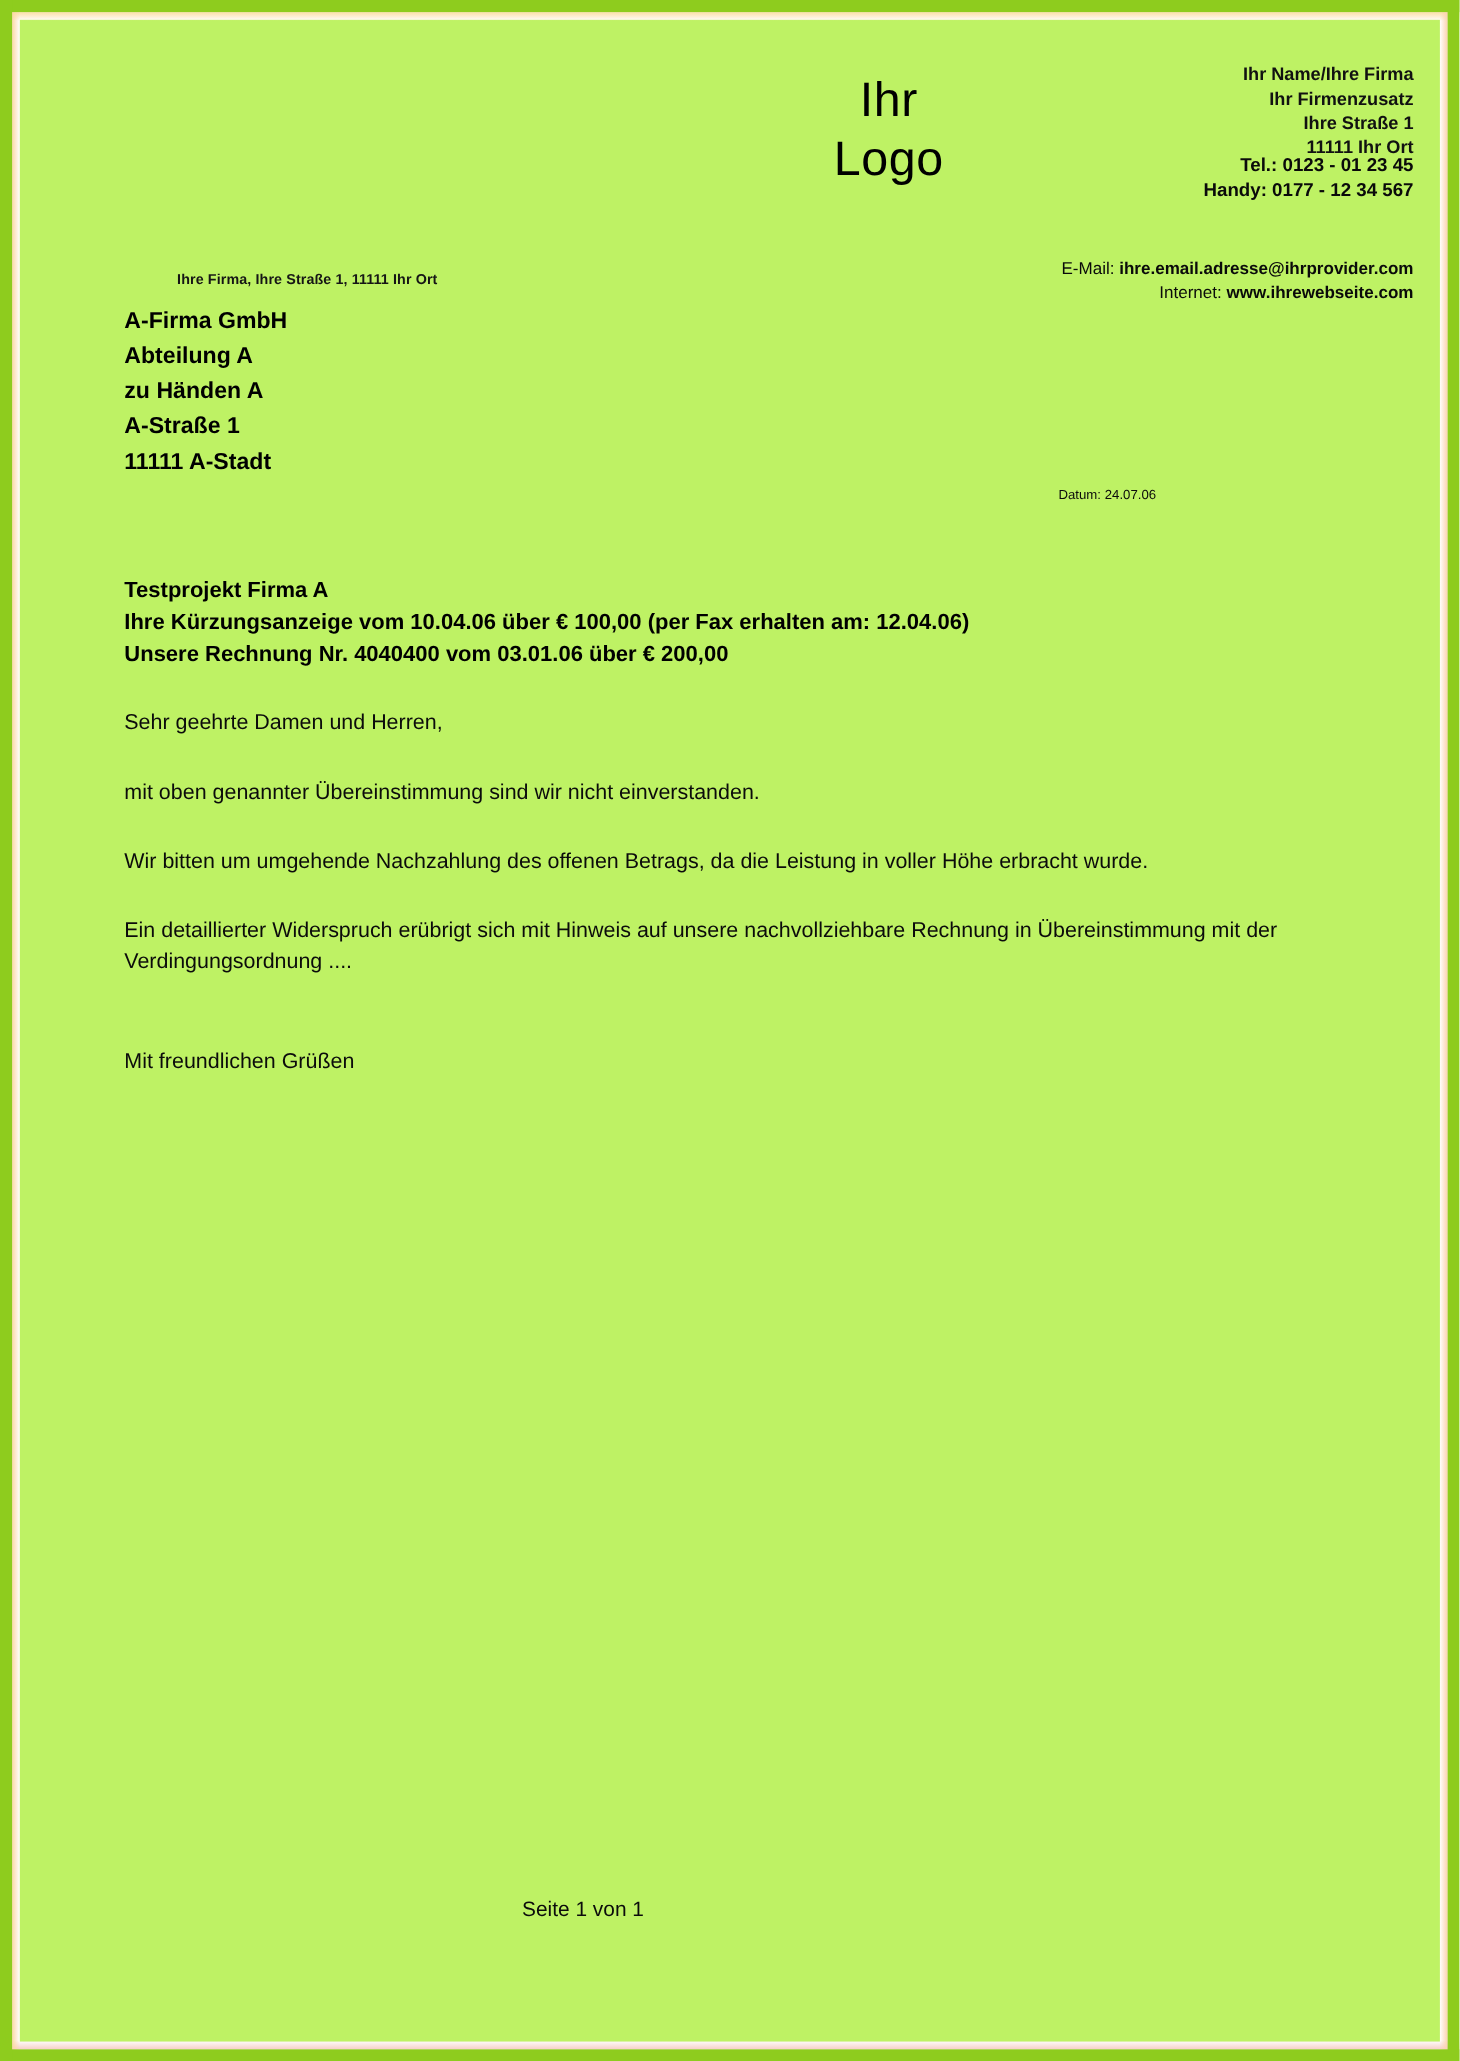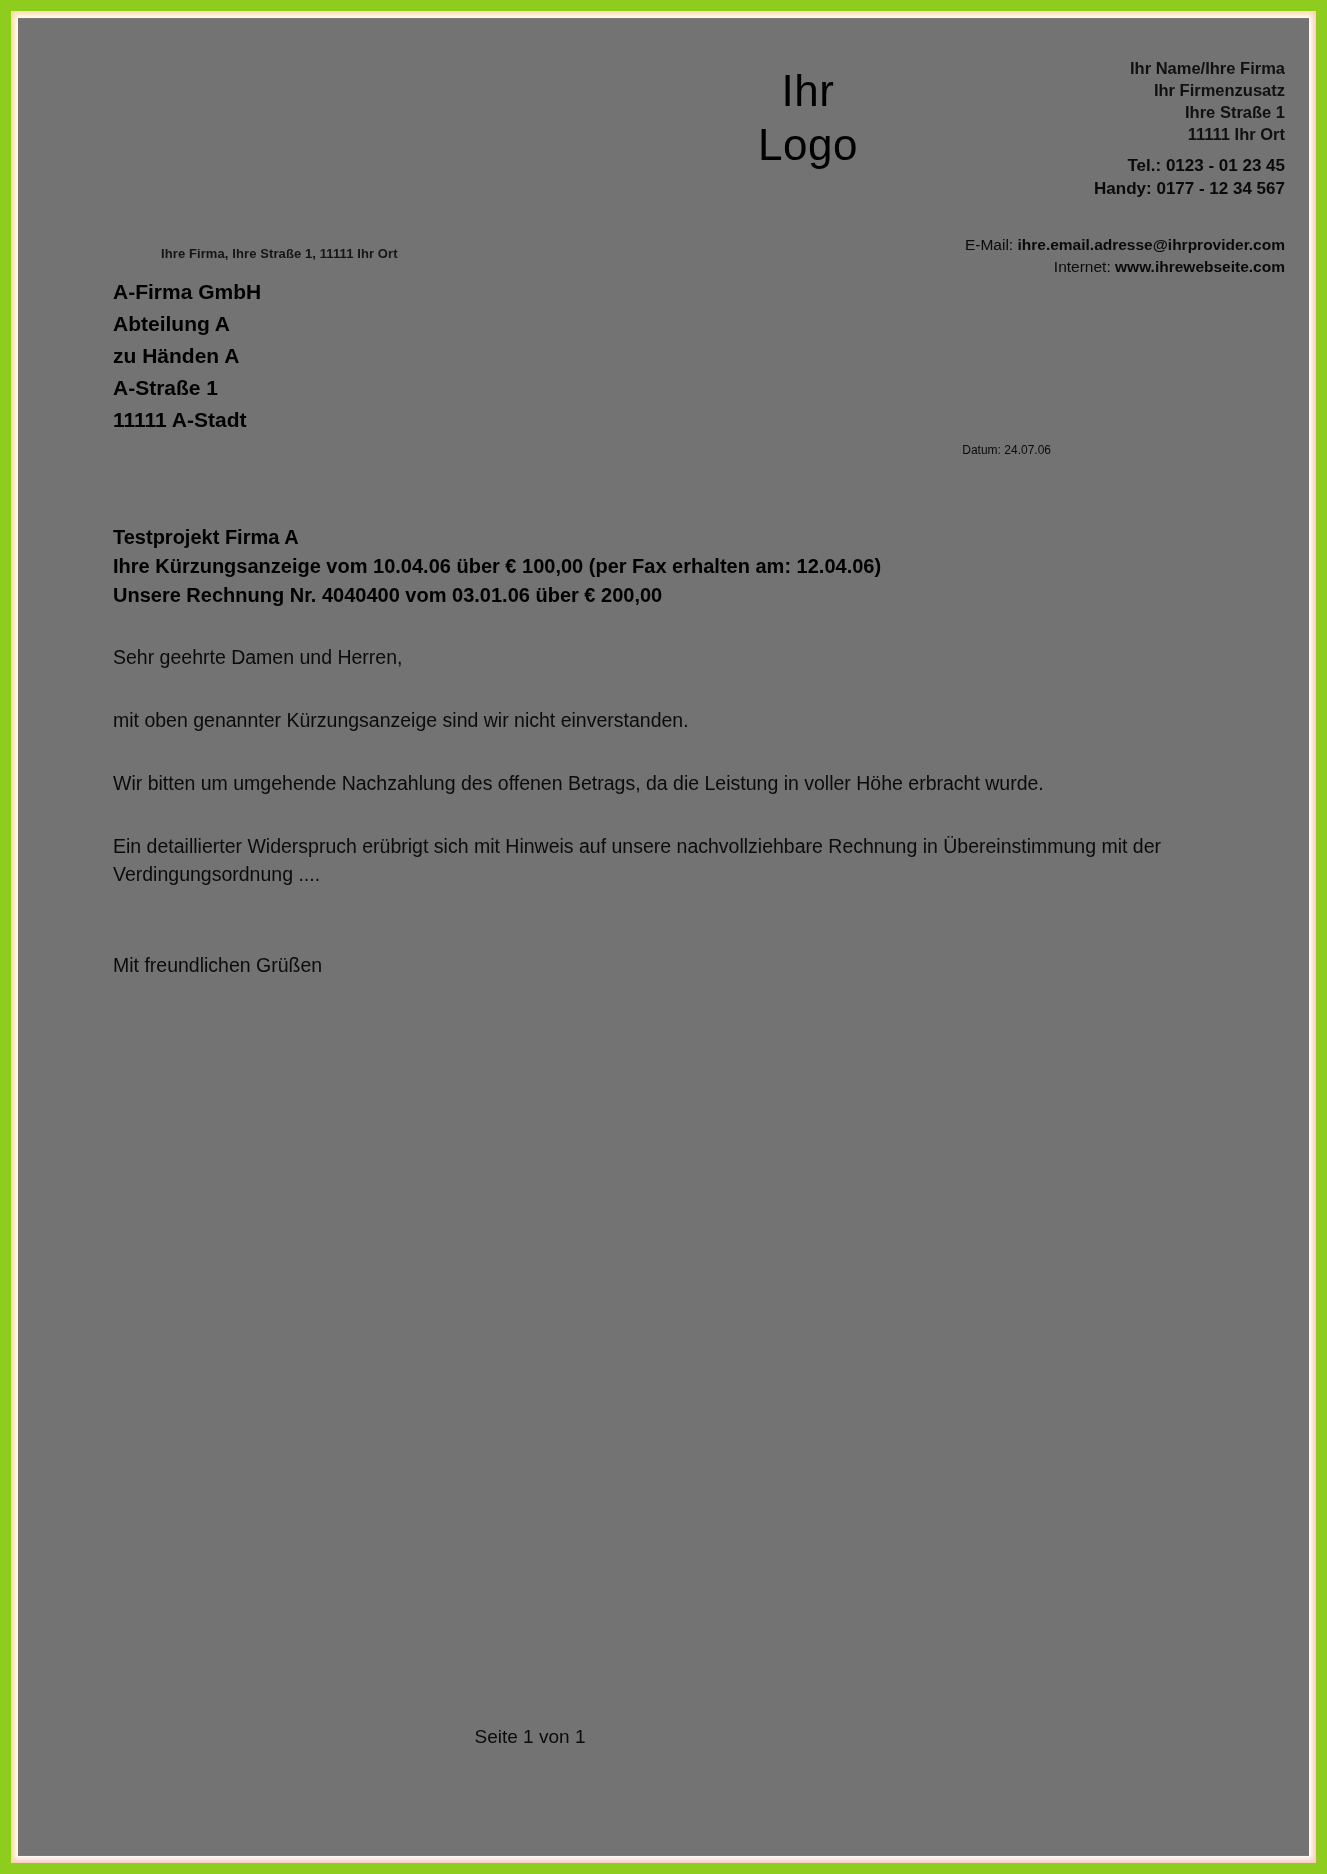--- a/index.html
+++ b/index.html
@@ -51,21 +51,21 @@
     right: 11px; top: 0; width: 7px; height: 1874px;
     background: linear-gradient(to left, #fbd2b0, rgba(255,255,255,0));
   }
 
   .sheet {
     position: absolute;
     left: 18px;
     top: 18px;
     width: 1291px;
     height: 1838px;
-    background: #737373;
+    background: #bef264;
     z-index: 1;
   }
 
   
   .header {
     position: absolute;
     left: 0;
     top: 0;
     width: 1291px;
     height: 250px;
@@ -90,21 +90,21 @@
     text-align: right;
     font-size: 16.5px;
     line-height: 1.33;
     font-weight: 600;
     color: #111;
   }
 
   .contact-block {
     position: absolute;
     right: 24px;
-    top: 136px;
+    top: 120px;
     text-align: right;
     font-size: 17px;
     line-height: 1.38;
     font-weight: 700;
     color: #0a0a0a;
   }
 
   .web-block {
     position: absolute;
     right: 24px;
@@ -248,21 +248,21 @@
     <div class="date-line">Datum: 24.07.06</div>
 
     <div class="subject">
       <div>Testprojekt Firma A</div>
       <div>Ihre Kürzungsanzeige vom 10.04.06 über € 100,00 (per Fax erhalten am: 12.04.06)</div>
       <div>Unsere Rechnung Nr. 4040400 vom 03.01.06 über € 200,00</div>
     </div>
 
     <div class="body-text">
       <p>Sehr geehrte Damen und Herren,</p>
-      <p>mit oben genannter Kürzungsanzeige sind wir nicht einverstanden.</p>
+      <p>mit oben genannter Übereinstimmung sind wir nicht einverstanden.</p>
       <p>Wir bitten um umgehende Nachzahlung des offenen Betrags, da die Leistung in voller Höhe erbracht wurde.</p>
       <p>Ein detaillierter Widerspruch erübrigt sich mit Hinweis auf unsere nachvollziehbare Rechnung in Übereinstimmung mit der Verdingungsordnung ....</p>
       <p class="closing">Mit freundlichen Grüßen</p>
     </div>
 
     <div class="footer">
       <span>Seite 1 von 1</span>
     </div>
 
   </div>

